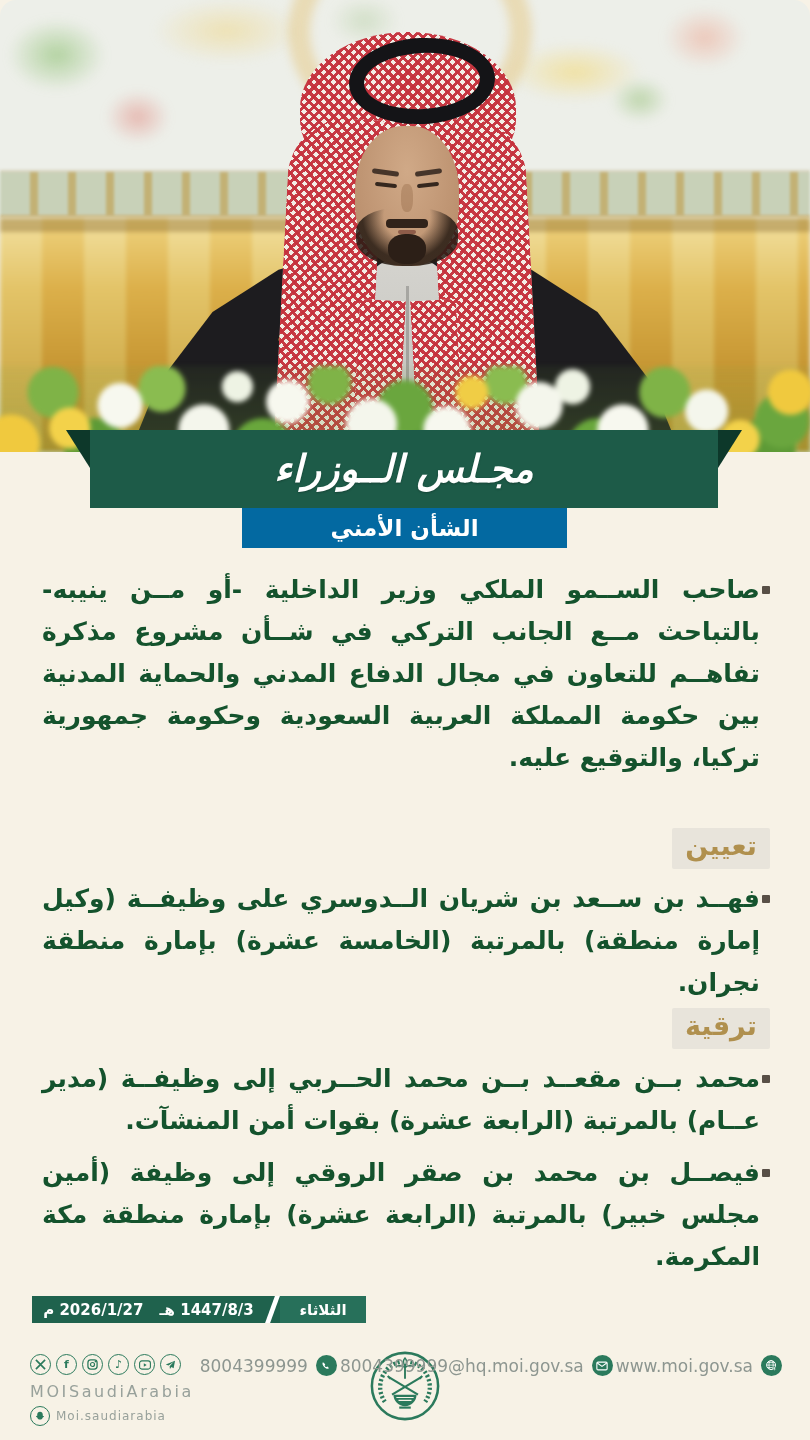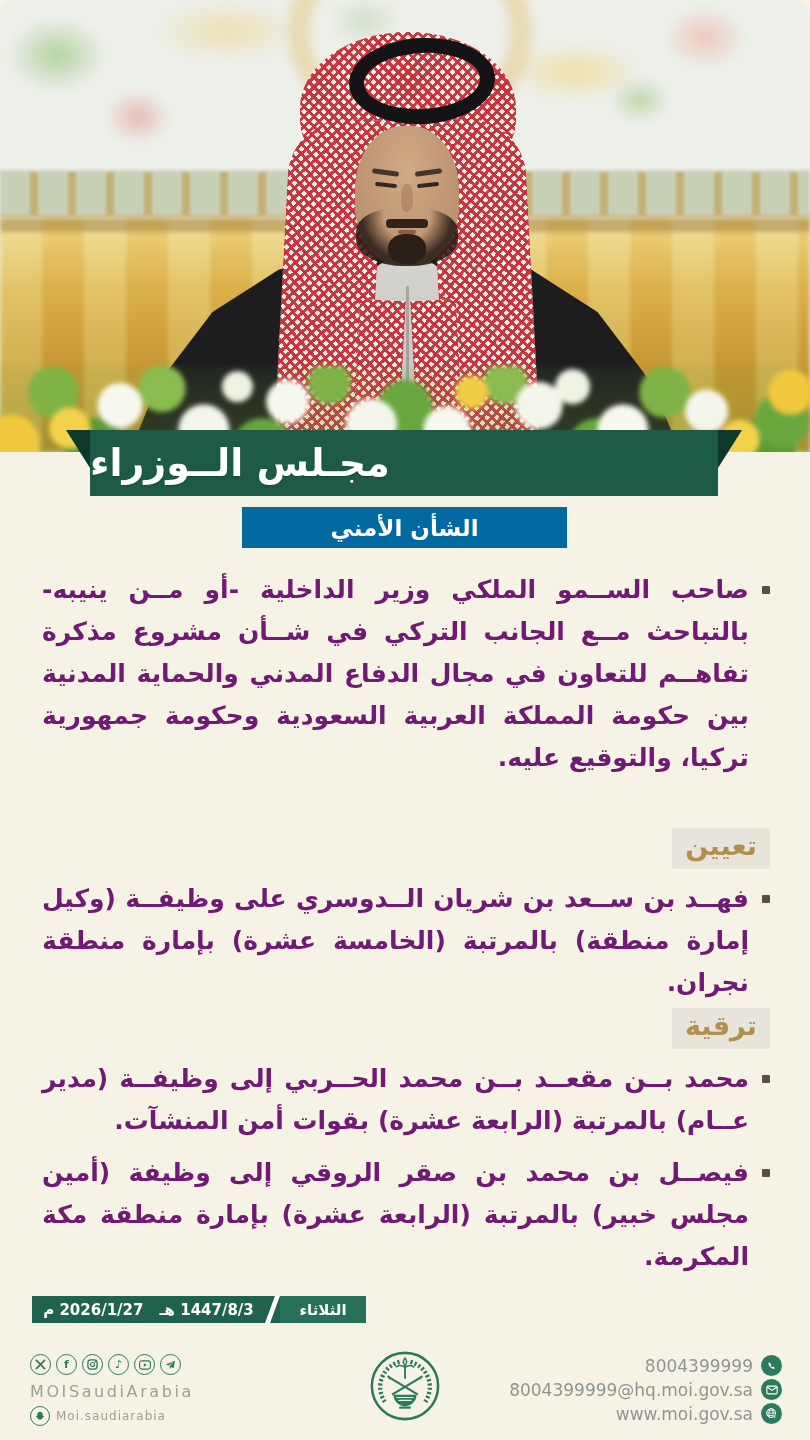--- a/index.html
+++ b/index.html
@@ -85,36 +85,36 @@
       radial-gradient(circle at 81% 28%, #7fb347 0 25px, transparent 26px),
       radial-gradient(circle at 95% 58%, #6aa63e 0 27px, transparent 28px),
       radial-gradient(circle at 13% 88%, #5d9a36 0 30px, transparent 31px),
       radial-gradient(circle at 33% 88%, #69a73c 0 30px, transparent 31px),
       radial-gradient(circle at 53% 92%, #5d9a36 0 30px, transparent 31px),
       radial-gradient(circle at 73% 88%, #69a73c 0 30px, transparent 31px),
       radial-gradient(circle at 93% 88%, #5d9a36 0 30px, transparent 31px),
       linear-gradient(rgba(110,160,60,.08), rgba(110,160,60,.3));}
 
   
-  .ribbon{position:absolute;left:90px;top:430px;width:628px;height:66px;background:#1d5b48;z-index:6;
-    display:flex;align-items:center;justify-content:flex-start;}
+  .ribbon{position:absolute;left:90px;top:430px;width:628px;height:78px;background:#1d5b48;z-index:6;
+    display:flex;align-items:center;justify-content:center;font-style:italic;}
   .ribbon .fold{position:absolute;top:0;width:24px;height:38px;background:#0d382a;}
   .fold-l{left:-24px;clip-path:polygon(0 0,100% 0,100% 100%);}
   .fold-r{right:-24px;clip-path:polygon(0 0,100% 0,0 100%);}
   .ribbon-title{color:#fff;font-size:38px;font-weight:bold;direction:rtl;text-shadow:0 1px 2px rgba(0,0,0,.25);}
   .topic{position:absolute;left:242px;top:507px;width:325px;height:41px;background:#0369a1;z-index:5;
     display:flex;align-items:center;justify-content:center;}
   .topic-label{color:#fff;font-size:23px;font-weight:bold;direction:rtl;}
 
   
   .sec{position:absolute;right:40px;left:42px;direction:rtl;}
   .sec-head{display:inline-block;background:#e8e4db;color:#b0904e;font-weight:bold;font-size:27px;
     padding:2px 13px 8px;border-radius:2px;}
   .sec ul{margin:9px 0 0;padding:0;list-style:none;}
-  .sec li{display:flex;gap:13px;font-size:25px;line-height:42px;color:#701a75;font-weight:bold;}
+  .sec li{display:flex;gap:2px;font-size:25px;line-height:42px;color:#14532d;font-weight:bold;}
   .sec li + li{margin-top:10px;}
   .sec li .bullet{flex:0 0 auto;width:8px;height:8px;background:#584f46;margin-top:17px;border-radius:1px;}
   .sec li .li-text{flex:1;text-align:justify;}
   .sec1{top:560px;} .sec2{top:828px;} .sec3{top:1008px;}
 
   
   .datebar{position:absolute;left:32px;top:1296px;width:334px;height:27px;display:flex;direction:rtl;
     color:#fff;font-weight:bold;font-size:15px;background:#1f624d;}
   .db-week{background:#27705a;flex:0 0 86px;display:flex;align-items:center;justify-content:center;}
   .db-slash{flex:0 0 5px;background:#fff;transform:skewX(-20deg);margin:0 5px;}
@@ -122,21 +122,21 @@
 
   
   .f-left{position:absolute;left:30px;top:1354px;}
   .soc{display:flex;gap:5px;}
   .sic{width:21px;height:21px;border:1.6px solid #2b7a5c;border-radius:50%;display:flex;align-items:center;
     justify-content:center;color:#2b7a5c;font-size:11px;font-weight:bold;line-height:1;}
   .handle{margin-top:7px;color:#98a19b;font-size:16px;letter-spacing:2.6px;}
   .snap{display:flex;align-items:center;gap:6px;margin-top:5px;color:#98a19b;font-size:12px;letter-spacing:1px;}
   .snap-ic{width:20px;height:20px;border:1.6px solid #2b7a5c;border-radius:50%;display:flex;align-items:center;justify-content:center;}
   .emblem{position:absolute;left:369px;top:1350px;width:72px;height:72px;}
-  .f-right{position:absolute;right:28px;top:1355px;display:flex;flex-direction:column;gap:3px;align-items:flex-end;}
+  .f-right{position:absolute;right:28px;top:1355px;display:flex;flex-direction:row;gap:3px;align-items:flex-end;}
   .crow{display:flex;align-items:center;gap:8px;color:#8d9690;font-size:17px;}
   .cic{width:21px;height:21px;border-radius:50%;background:#2b7a5c;display:flex;align-items:center;justify-content:center;}
 </style>
 </head>
 <body>
 
 <div class="card">
 
   <div class="photo">
     <div class="wall"></div>

